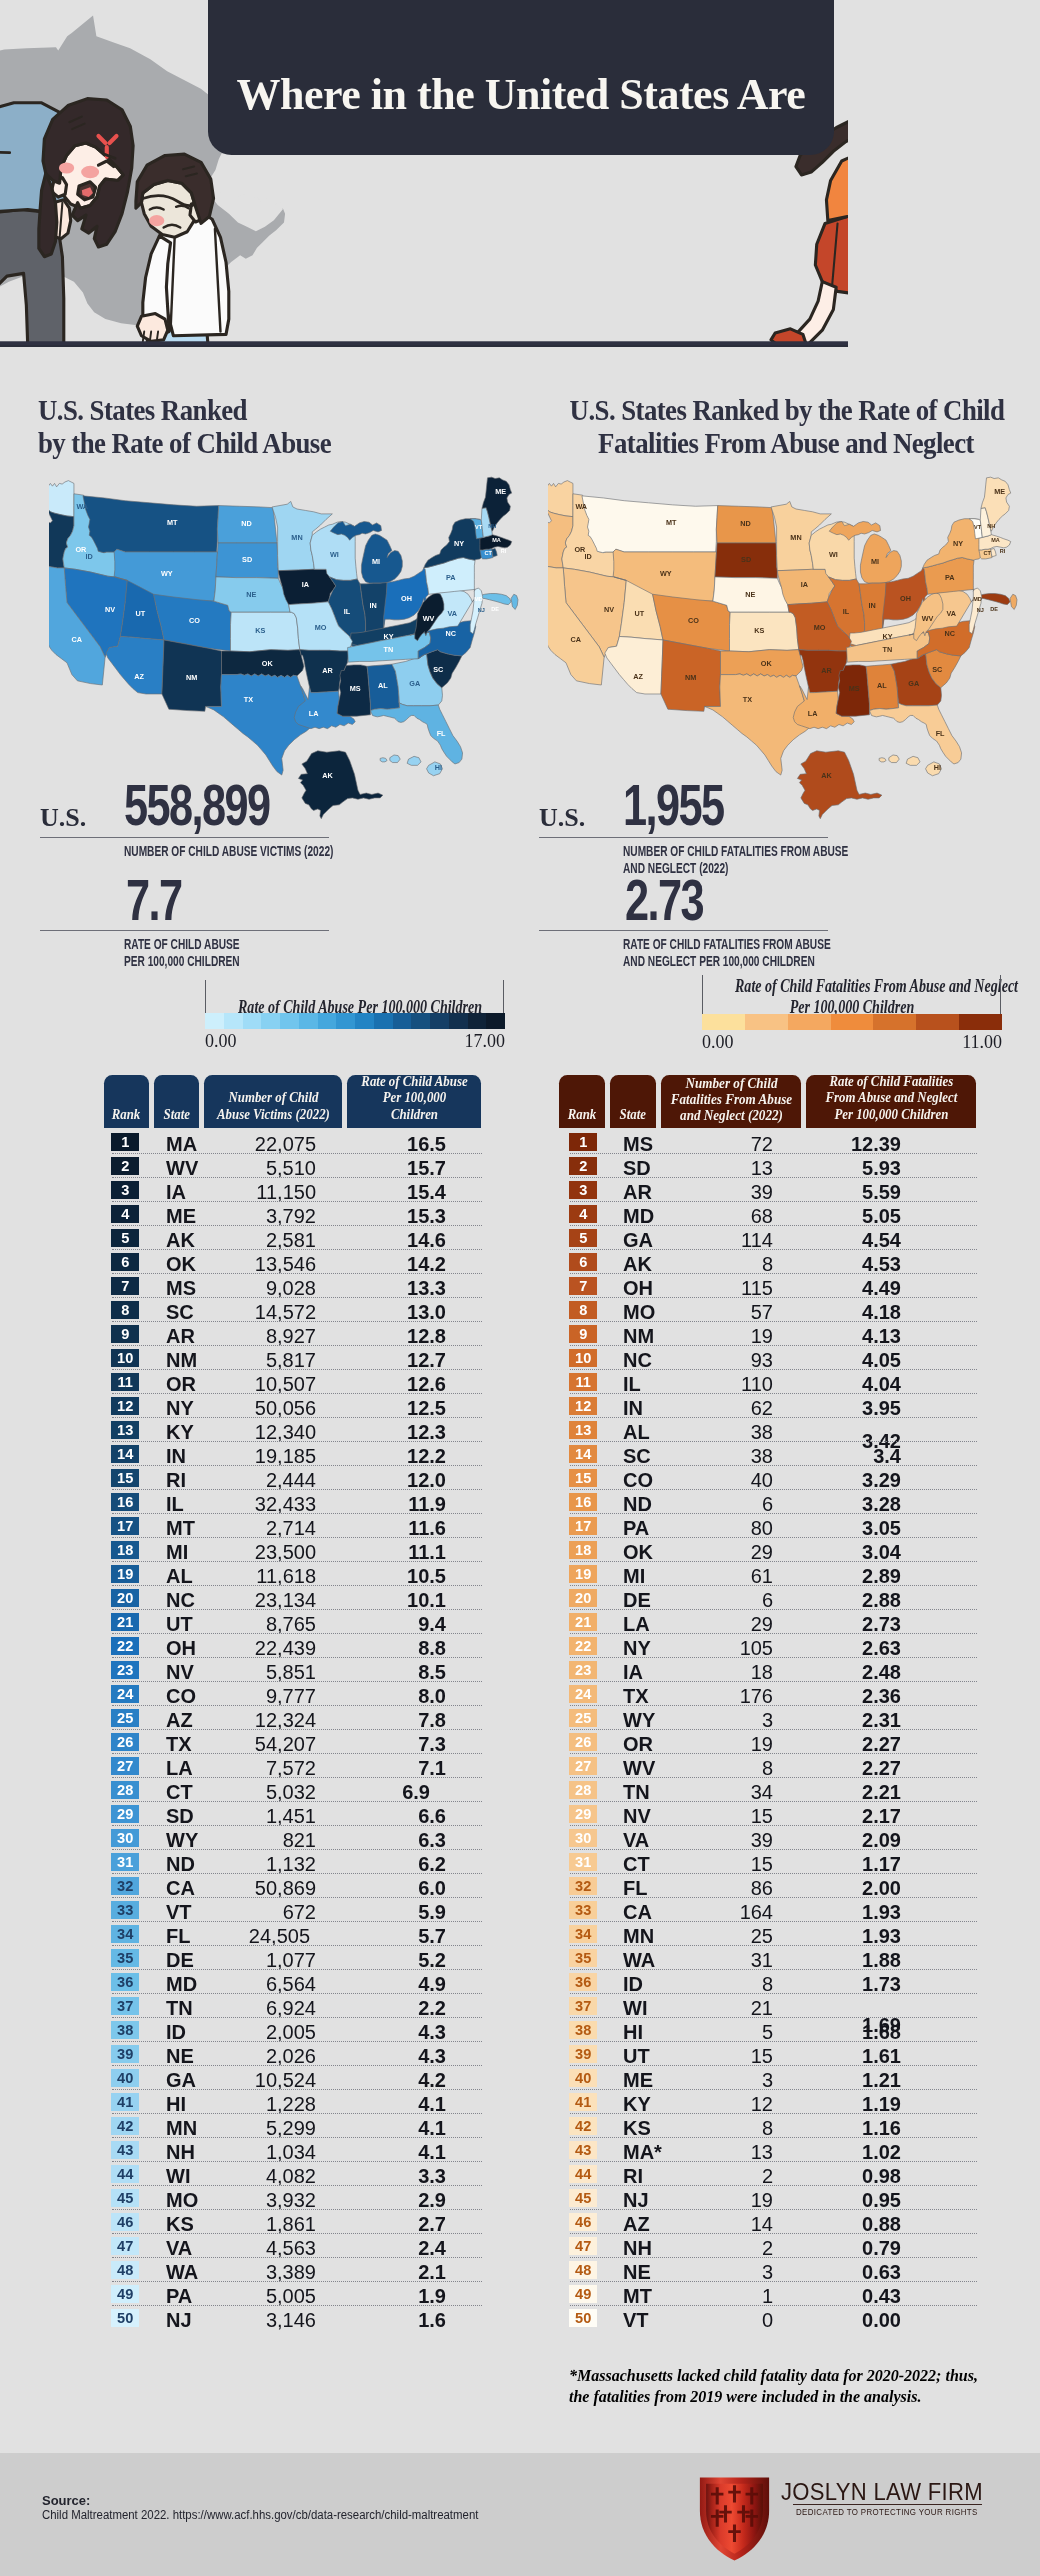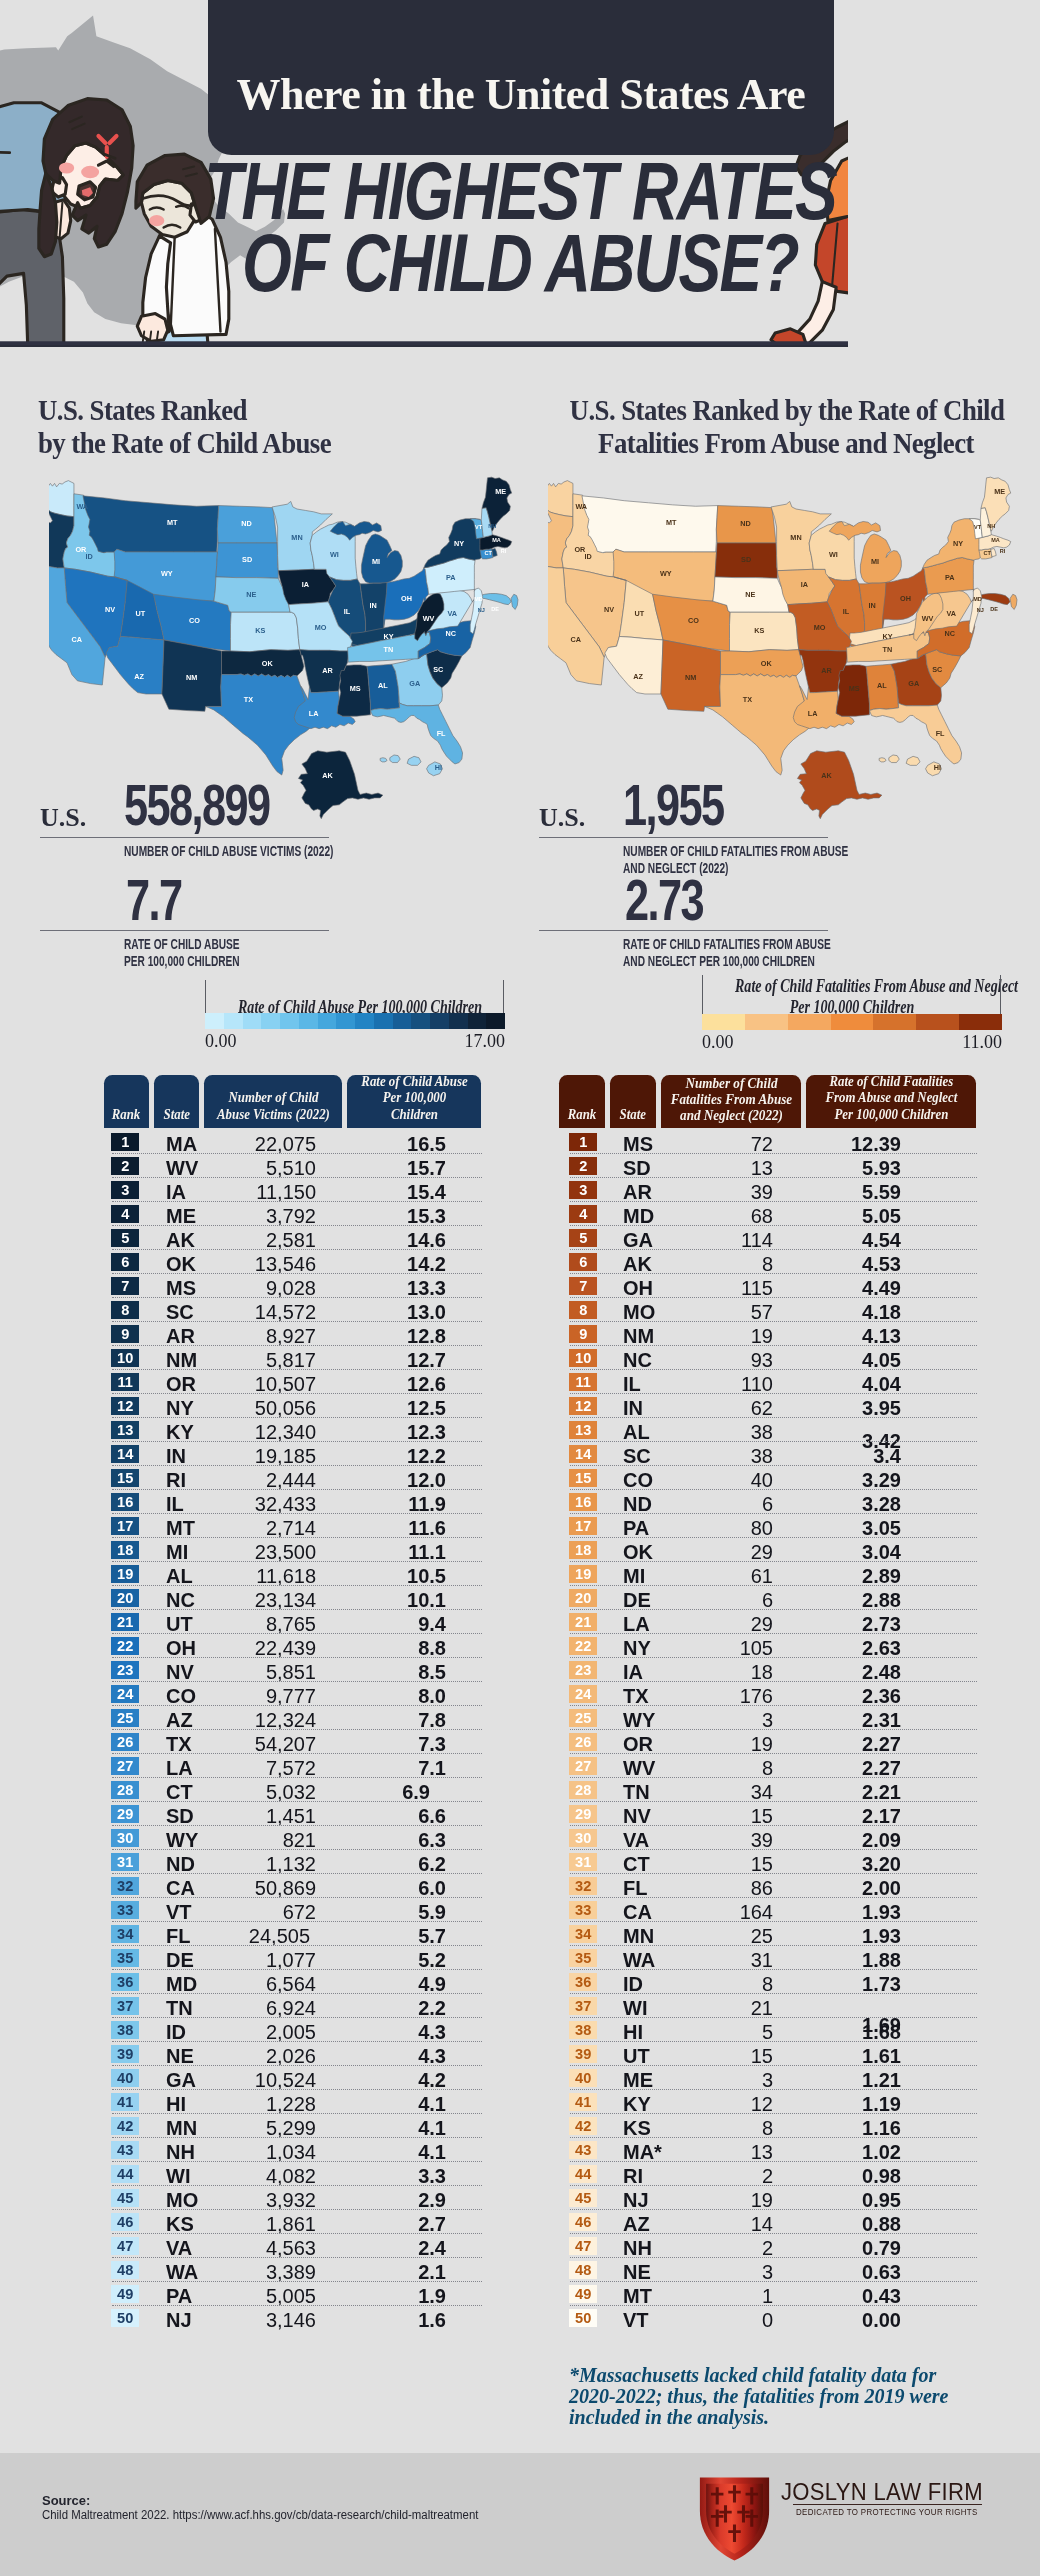--- a/index.html
+++ b/index.html
@@ -39,21 +39,21 @@
 .th.c3 i{font-size:14.6px;line-height:16px;transform:scaleX(0.9)}
 .tbl{position:absolute}
 .trow{position:relative;height:31px}
 .rk{position:absolute;left:0;top:2.8px;width:28.4px;height:18px;display:flex;align-items:center;justify-content:center;font-family:"Liberation Sans",sans-serif;font-weight:bold;font-size:14.6px}
 .st{position:absolute;font-family:"Liberation Sans",sans-serif;font-weight:bold;font-size:20px;color:#14151c}
 .nm{position:absolute;text-align:right;font-family:"Liberation Sans",sans-serif;font-size:20px;color:#14151c}
 .rt{position:absolute;text-align:right;font-family:"Liberation Sans",sans-serif;font-weight:bold;font-size:20px;color:#14151c}
 .dots{position:absolute;height:0.7px;border-bottom:1.4px dotted #83858d}
 
 
-.footnote{position:absolute;font-family:"Liberation Serif",serif;font-weight:bold;font-style:italic;font-size:20px;line-height:21px;color:#0c4a6e}
+.footnote{position:absolute;font-family:"Liberation Serif",serif;font-weight:bold;font-style:italic;font-size:16px;line-height:21px;color:#000000}
 .footer{position:absolute;left:0;top:2453px;width:1040px;height:123px;background:#cdcdcd}
 .src-label{position:absolute;font-family:"Liberation Sans",sans-serif;font-weight:bold;font-size:13px;color:#23242e}
 .src-text{position:absolute;font-family:"Liberation Sans",sans-serif;font-size:12.5px;color:#23242e;transform:scaleX(0.913);transform-origin:left top;white-space:nowrap}
 .logo-name{position:absolute;font-family:"Liberation Sans",sans-serif;font-size:23px;letter-spacing:0.3px;color:#2b1713;white-space:nowrap;transform:scaleX(0.96);transform-origin:left top}
 .logo-tag{position:absolute;font-family:"Liberation Sans",sans-serif;font-size:9px;letter-spacing:0.4px;color:#2b1713;white-space:nowrap;transform:scaleX(0.88);transform-origin:left top}
 svg{display:block}
 </style>
 </head>
 <body>
 
@@ -141,24 +141,20 @@
   <path stroke="#2b2621" stroke-width="4.5" fill="none" d="M 1290,204 L 1290,214"></path>
   <path stroke="#2b2621" stroke-width="3.5" fill="none" d="M 1284,192 L 1298,194"></path>
   <path stroke="#2b2621" stroke-width="3.5" fill="none" d="M 1352,230 L 1382,226 M 1342,318 L 1372,314"></path>
 </g>
 <rect x="0" y="492" width="1500" height="6" fill="#2f3142"></rect>
 </g>
 
     </svg>
     <div class="title-box">
       <div class="eyebrow" style="top:97px">Where in the United States Are</div>
-    </div>
-    <div class="bigtitle" style="top:155px">
-      <span>THE HIGHEST RATES</span>
-      <span>OF CHILD ABUSE?</span>
     </div>
     <div class="hero-base"></div>
   </div>
 
   <div class="sec-head" style="left:38px;top:394px;width:444px">
     <div>U.S. States Ranked</div>
     <div>by the Rate of Child Abuse</div>
   </div>
   <svg class="map" style="position:absolute;left:49px;top:465px" width="478" height="361" viewBox="0 0 690 520" id="map-left">
       <path d="M -1,30 L 2,26 L 5,30 L 8,26 L 11,31 L 15,26 L 19,27 L 23,24 L 28,22 L 32,24 L 36,26 L 36,41 L 36,58 L 36,74 L 26,73 L 16,71 L 8,69 L 2,67 L -2,63 L -5,59 L -7,55 L -7,51 L -5,48 L -7,44 L -10,41 L -11,38 L -8,35 L -10,32 Z" fill="#c9eafa" stroke="#6b6d72" stroke-width="0.9"></path>
@@ -1031,21 +1027,21 @@
         <div class="rk" style="background:#f6c78f;color:#ffffff">30</div>
         <div class="st" style="left:54px;top:2.8px">VA</div>
         <div class="nm" style="left:97px;width:107px;top:2.8px">39</div>
         <div class="rt" style="left:194px;width:138px;top:2.8px">2.09</div>
         <div class="dots" style="top:23px;width:407px;left:0.7px"></div>
       </div>
       <div class="trow" style="height: 24px;">
         <div class="rk" style="background:#f7ca92;color:#ffffff">31</div>
         <div class="st" style="left:54px;top:2.8px">CT</div>
         <div class="nm" style="left:97px;width:107px;top:2.8px">15</div>
-        <div class="rt" style="left:194px;width:138px;top:2.8px">3.20</div>
+        <div class="rt" style="left:194px;width:138px;top:2.8px">1.17</div>
         <div class="dots" style="top:23px;width:407px;left:0.7px"></div>
       </div>
       <div class="trow" style="height: 24px;">
         <div class="rk" style="background:#f8cc96;color:#b45a12">32</div>
         <div class="st" style="left:54px;top:2.8px">FL</div>
         <div class="nm" style="left:97px;width:107px;top:2.8px">86</div>
         <div class="rt" style="left:194px;width:138px;top:2.8px">2.00</div>
         <div class="dots" style="top:23px;width:407px;left:0.7px"></div>
       </div>
       <div class="trow" style="height: 24px;">

